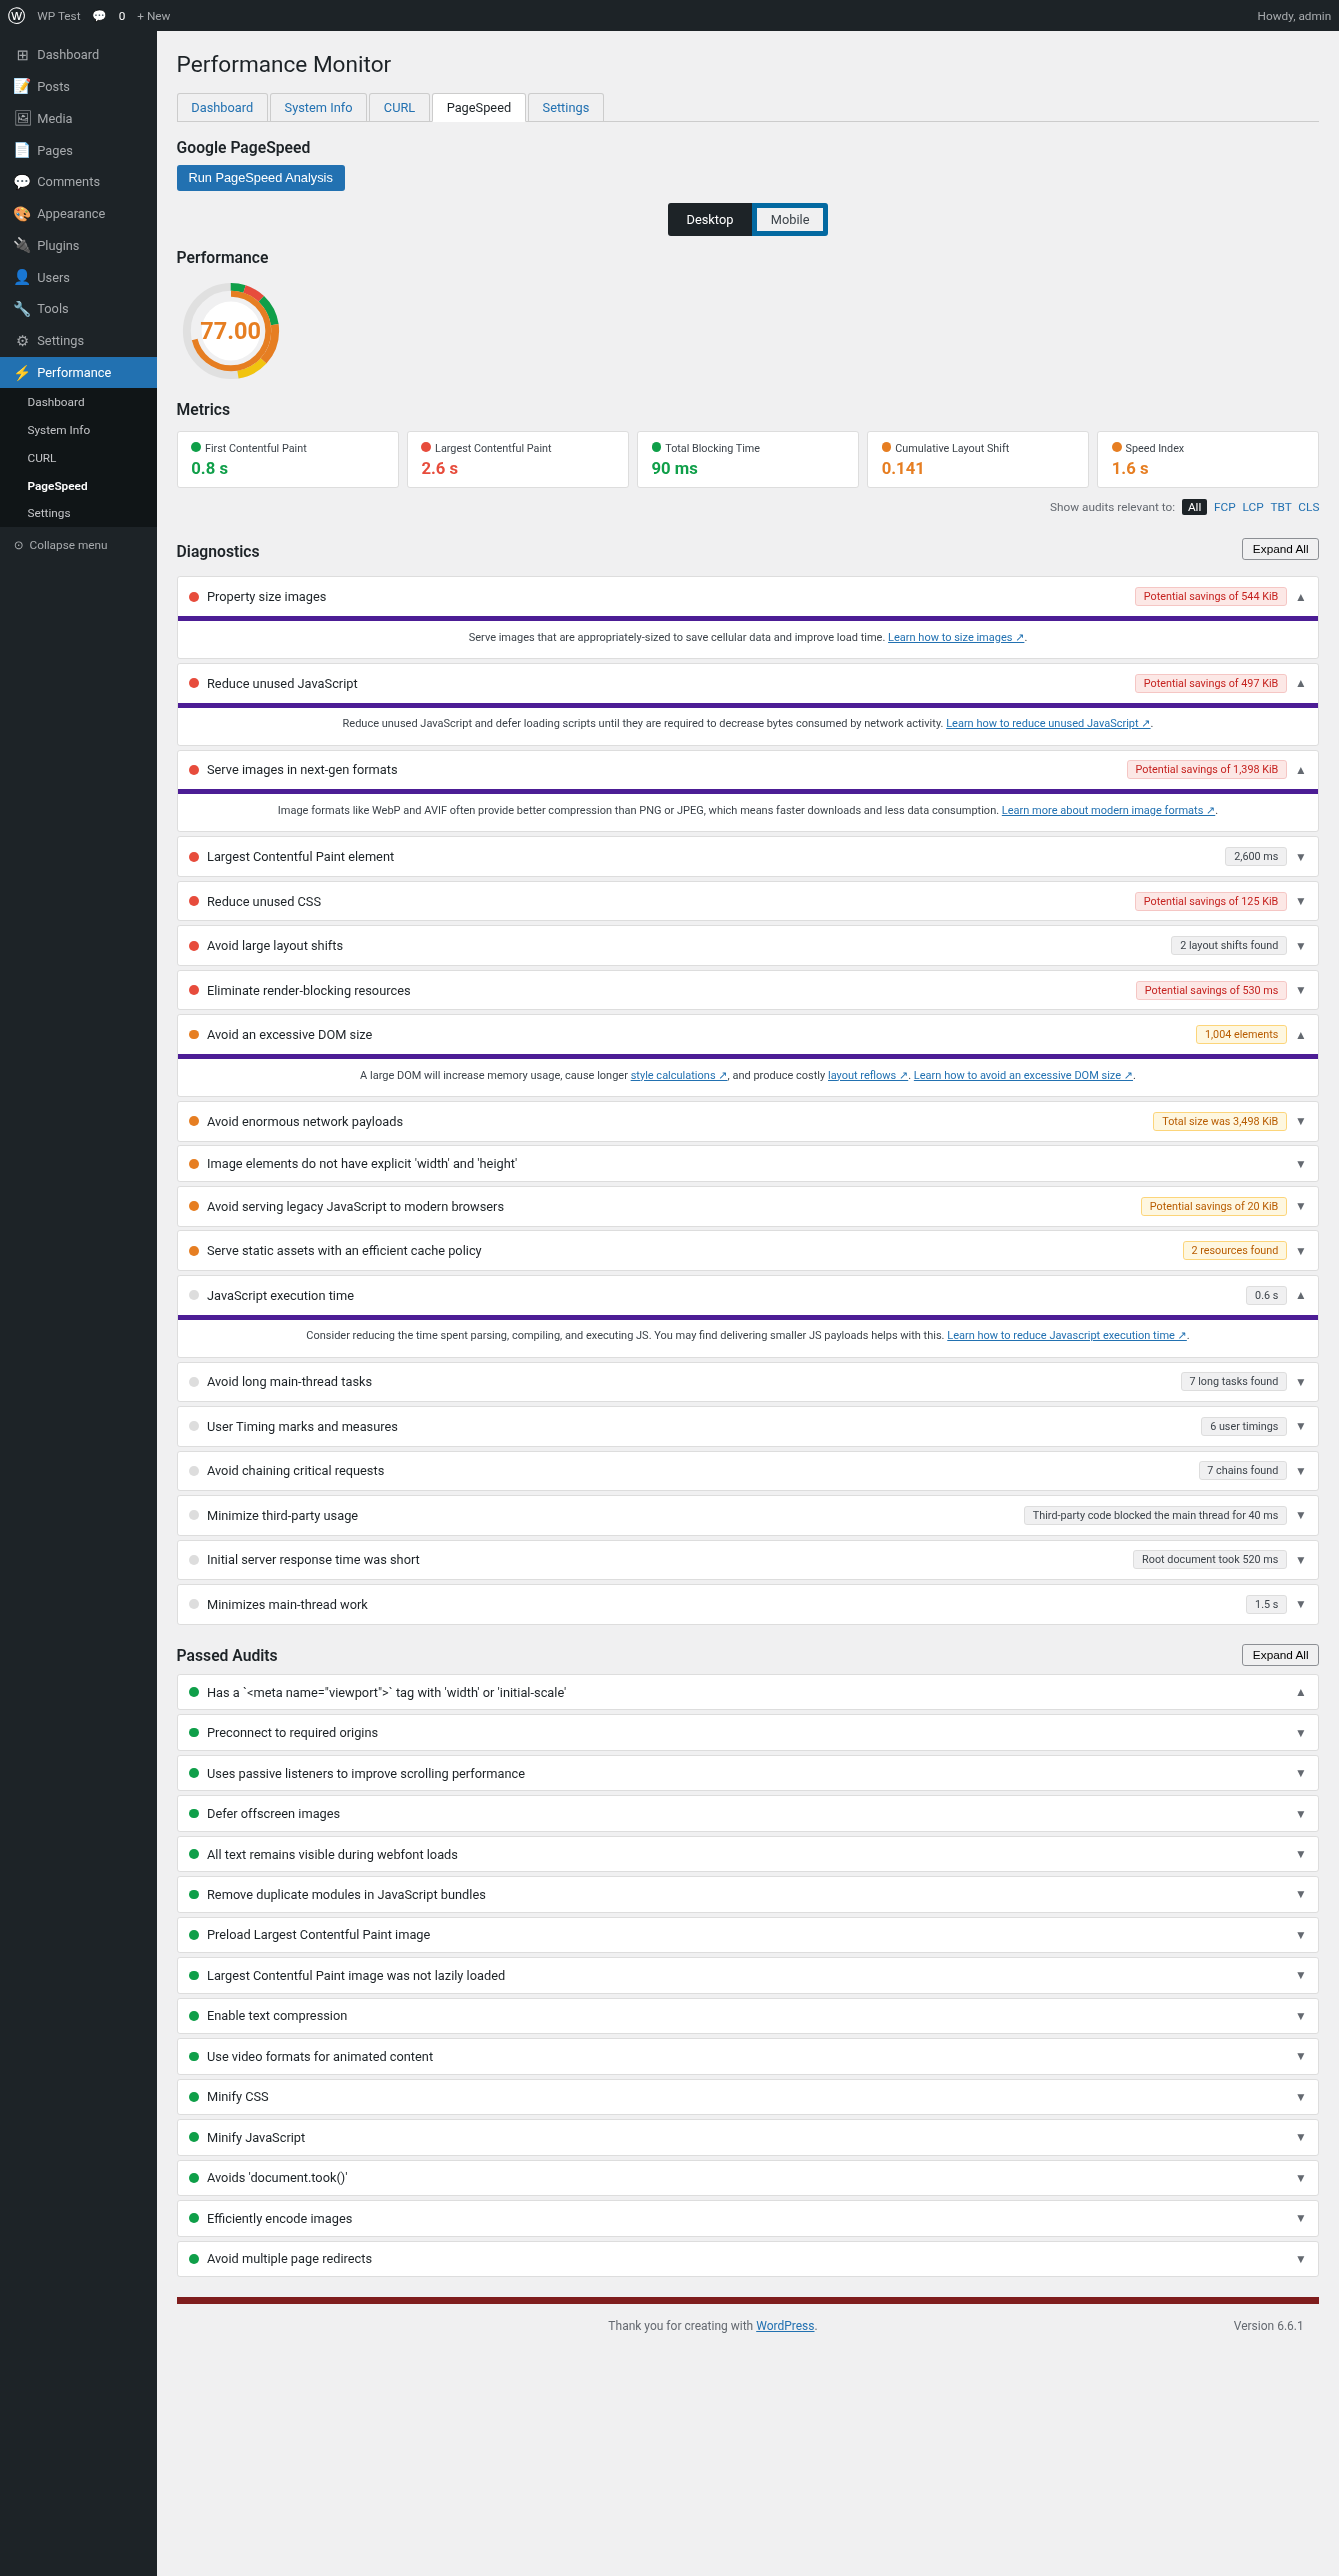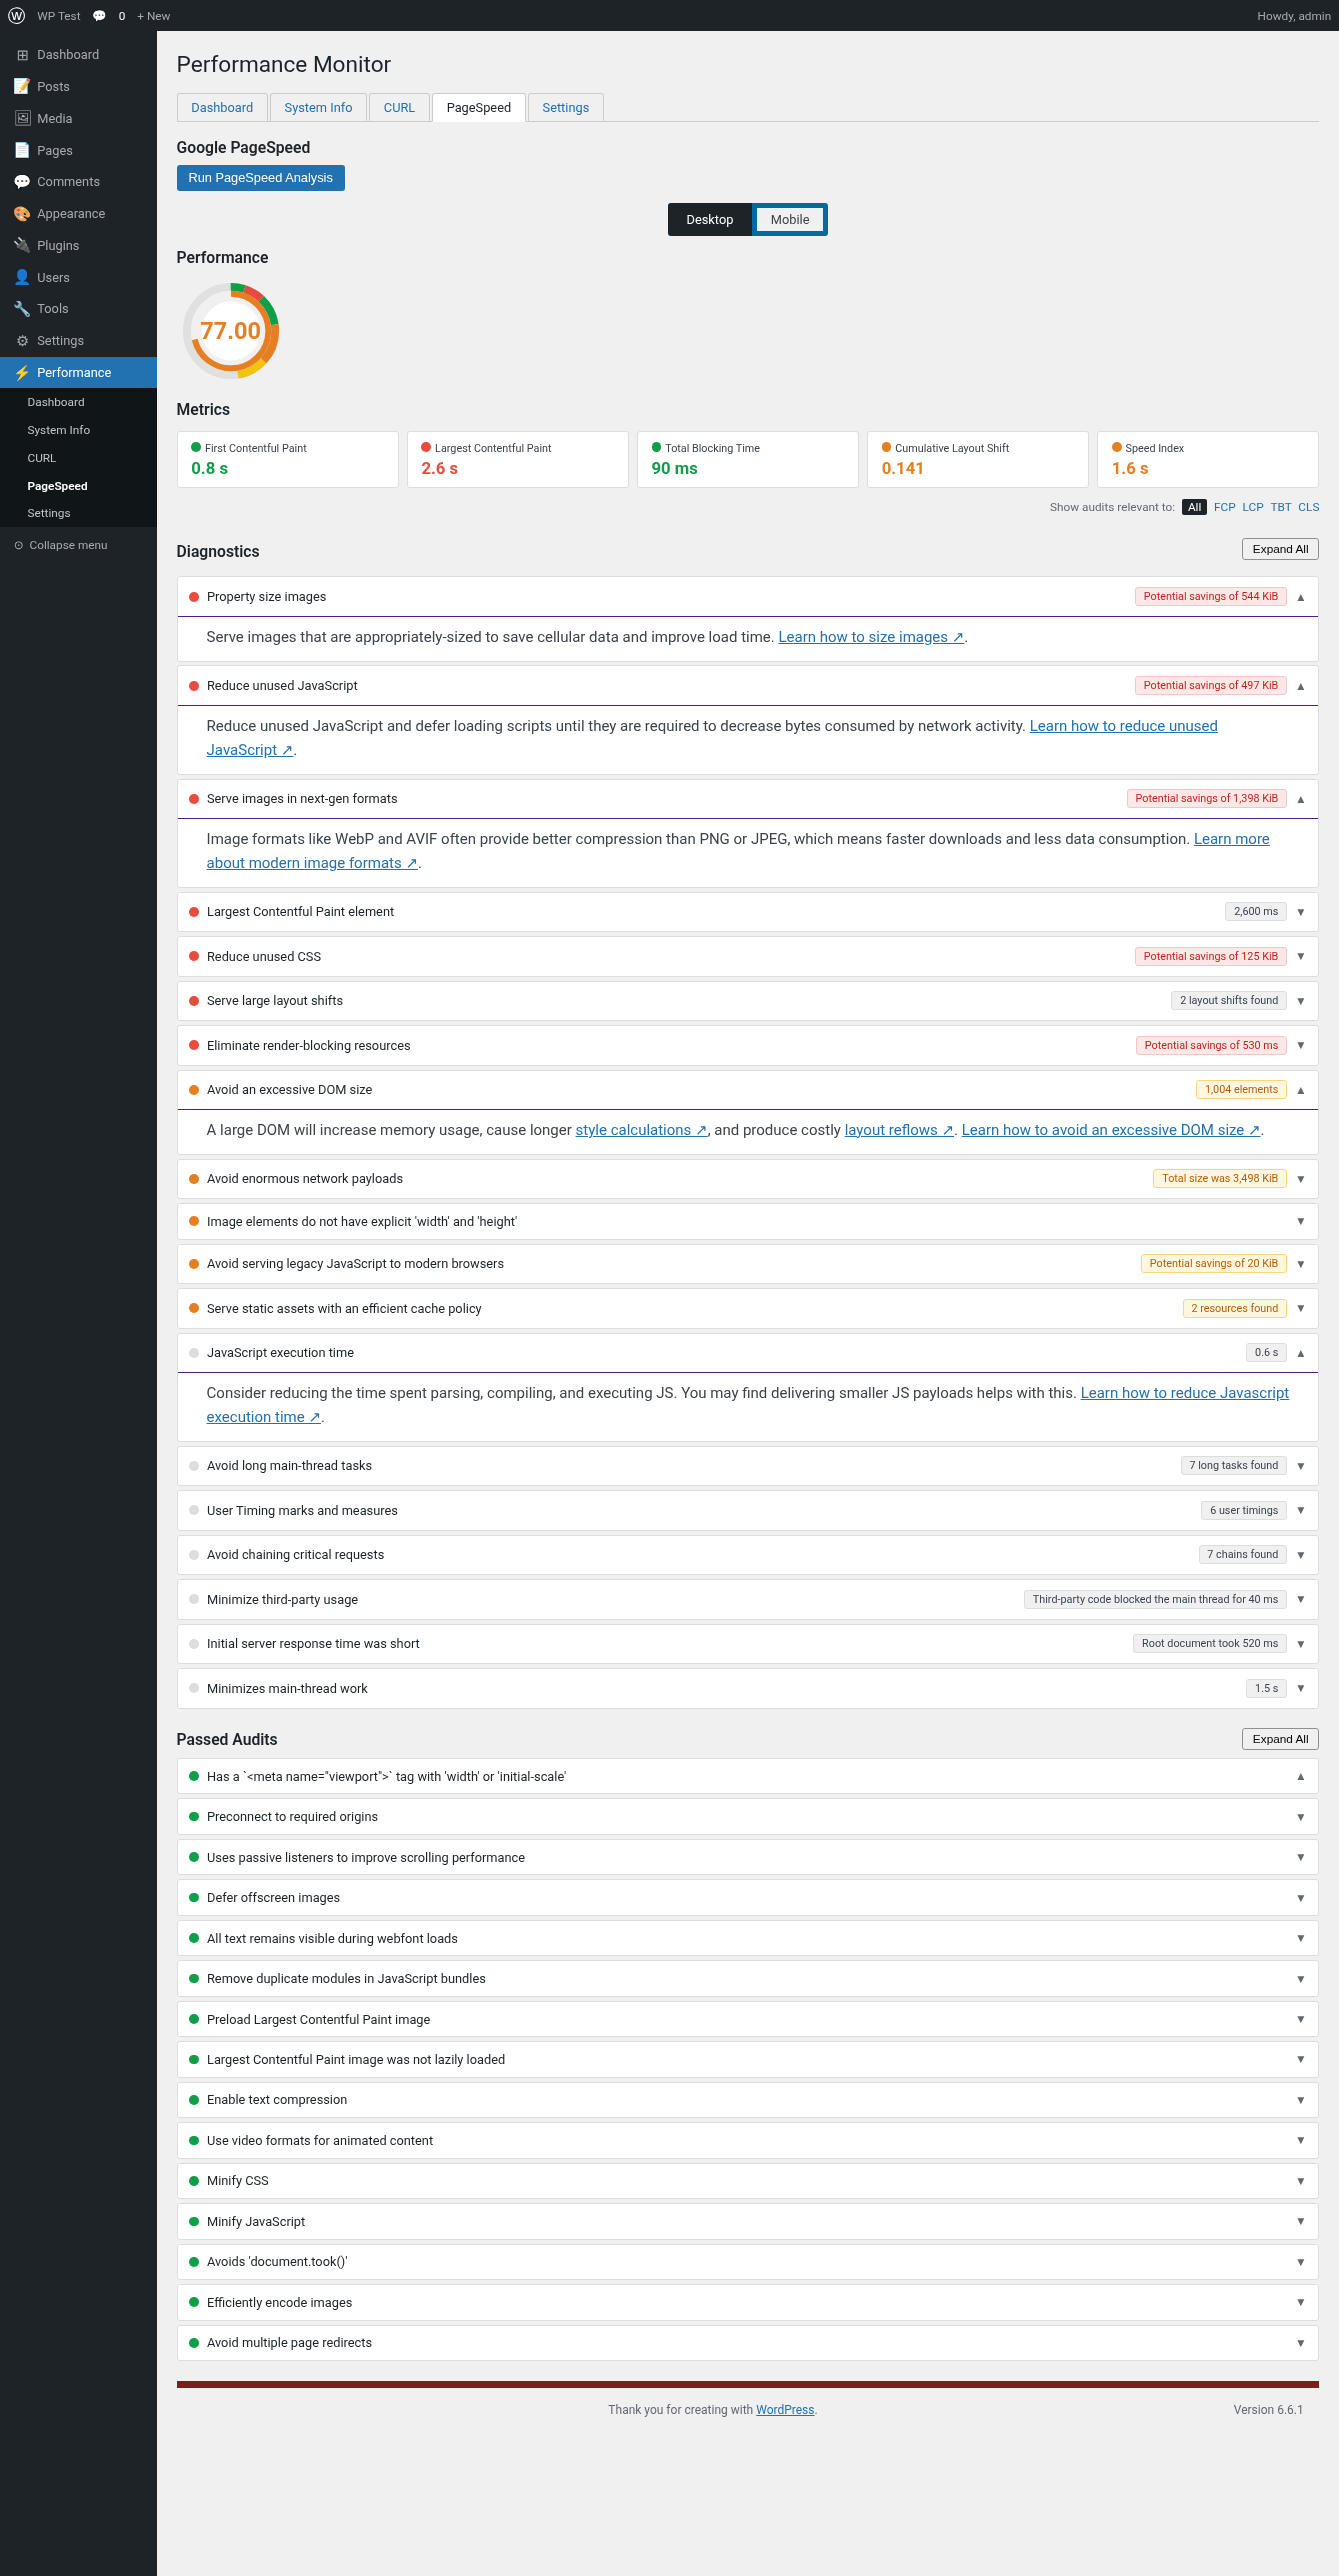--- a/index.html
+++ b/index.html
@@ -75,21 +75,21 @@
     
     .audit-item { background: #fff; border: 1px solid #ddd; border-radius: 2.9px; margin-bottom: 3.9px; }
     .audit-header { display: flex; align-items: center; padding: 9.8px 11.8px; cursor: pointer; gap: 7.8px; }
     .audit-status-dot { width: 9.8px; height: 9.8px; border-radius: 50%; flex-shrink: 0; }
     .audit-title { flex: 1; font-size: 12.8px; color: #1d2327; }
     .audit-badge { font-size: 10.8px; padding: 2px 7.8px; border-radius: 2.9px; white-space: nowrap; }
     .badge-red { background: #fce8e6; color: #c5221f; border: 1px solid #f5c6c4; }
     .badge-orange { background: #fef7e0; color: #b85c00; border: 1px solid #fcd57a; }
     .badge-neutral { background: #f0f0f1; color: #3c434a; border: 1px solid #ddd; }
     .chevron { color: #646970; font-size: 11.8px; flex-shrink: 0; }
-    .audit-body { padding: 7.8px 29px 11.8px; font-size: 15px; color: #3c434a; line-height: 1.6; border-top: 1px solid #4c1d95; }
+    .audit-body { padding: 7.8px 29px 11.8px; font-size: 11px; color: #3c434a; line-height: 1.6; border-top: 5px solid #4c1d95; text-align: center; }
     .audit-body a { color: #2271b1; }
 
     
     .passed-header { display: flex; justify-content: space-between; align-items: center; margin: 19.6px 0 7.8px; }
     .passed-title { font-size: 15.7px; font-weight: 600; color: #1d2327; }
 
     
     .footer { text-align: center; padding: 15.7px; font-size: 12px; color: #646970; border-top: 7px solid #7f1d1d; margin-top: 19.6px; }
     .footer a { color: #2271b1; }
     .version { float: right; color: #646970; }
@@ -324,21 +324,21 @@
         <span class="audit-title">Reduce unused CSS</span>
         <span class="audit-badge badge-red">Potential savings of 125 KiB</span>
         <span class="chevron">▼</span>
       </div>
     </div>
 
     
     <div class="audit-item">
       <div class="audit-header">
         <span class="audit-status-dot" style="background:#e74c3c"></span>
-        <span class="audit-title">Serve large layout shifts</span>
+        <span class="audit-title">Avoid large layout shifts</span>
         <span class="audit-badge badge-neutral">2 layout shifts found</span>
         <span class="chevron">▼</span>
       </div>
     </div>
 
     
     <div class="audit-item">
       <div class="audit-header">
         <span class="audit-status-dot" style="background:#e74c3c"></span>
         <span class="audit-title">Eliminate render-blocking resources</span>

